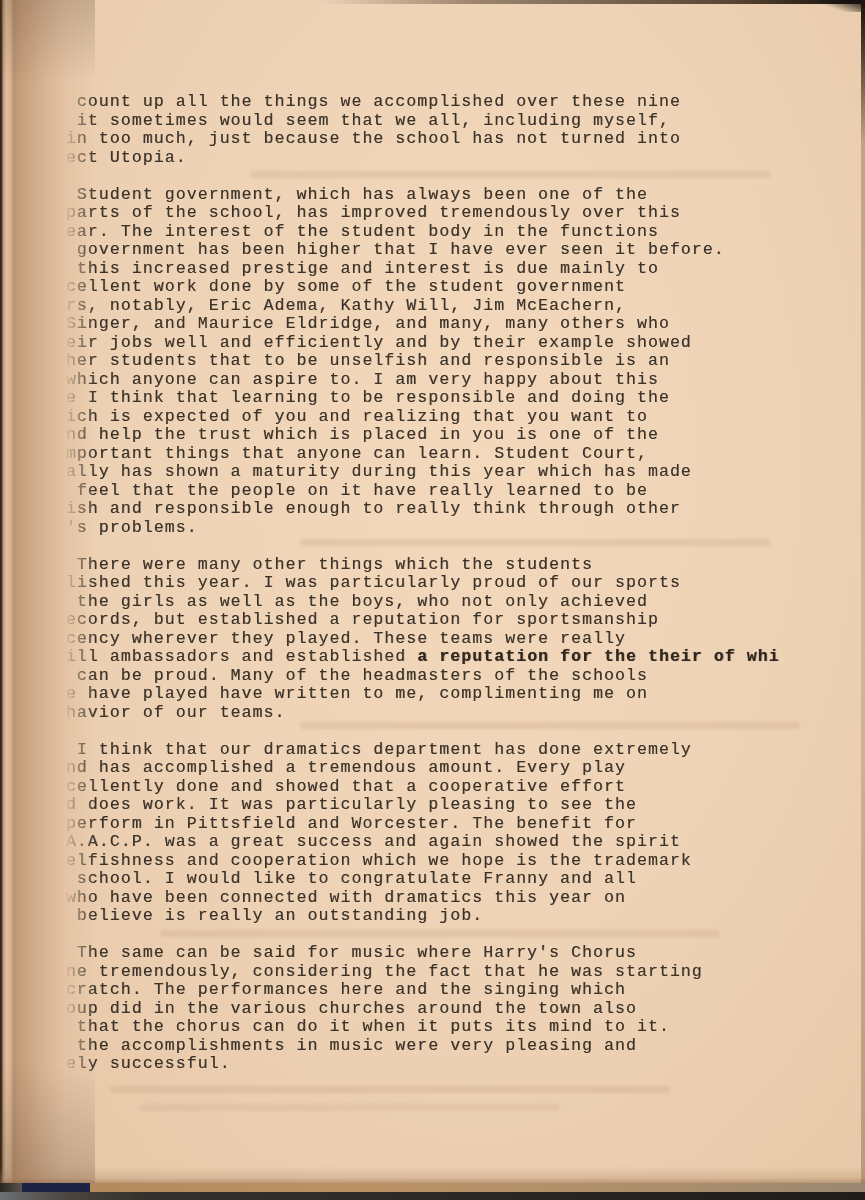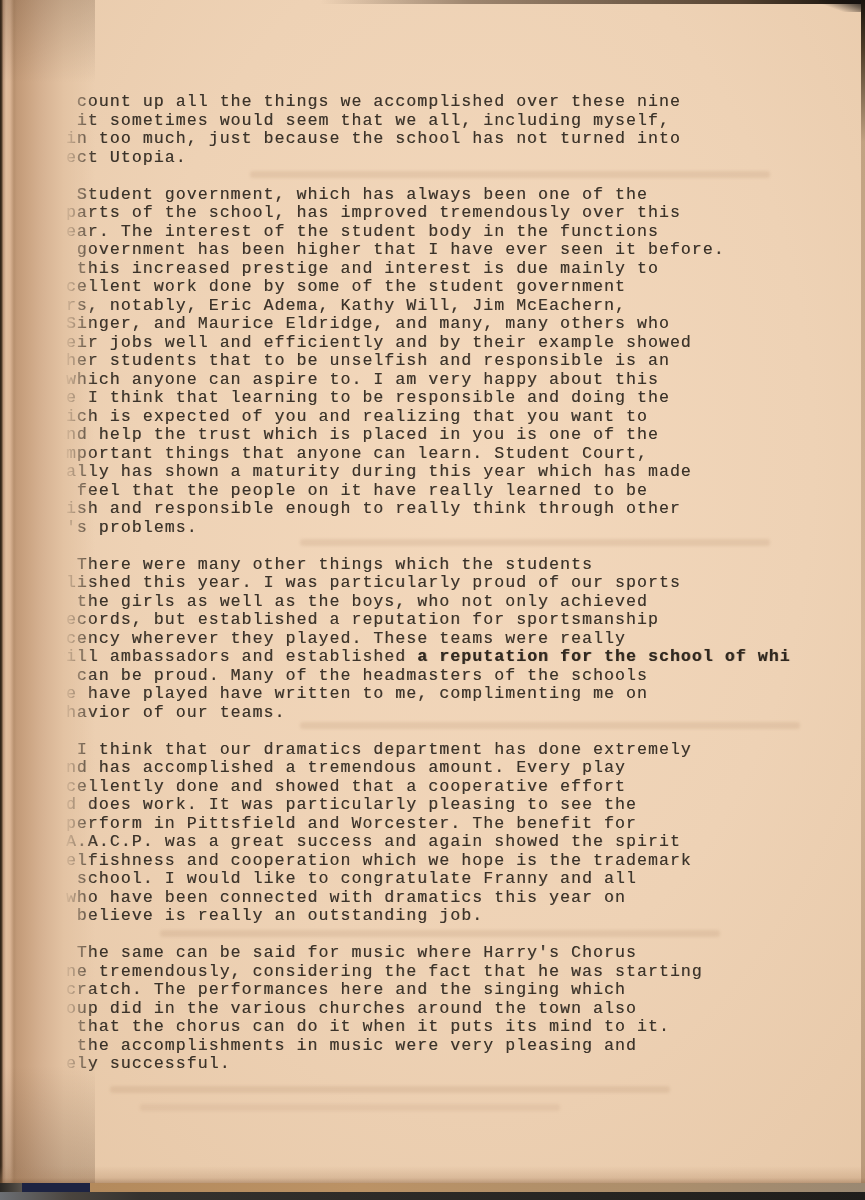--- a/index.html
+++ b/index.html
@@ -104,21 +104,21 @@
 most important things that anyone can learn. Student Court,
 especially has shown a maturity during this year which has made
 us all feel that the people on it have really learned to be
 unselfish and responsible enough to really think through other
 people's problems.</p>
     <p class="p3"><span>       There were many other things which the students
 accomplished this year. I was particularly proud of our sports
 teams, the girls as well as the boys, who not only achieved
 good records, but established a reputation for sportsmanship
 and decency wherever they played. These teams were really
-good-will ambassadors and established </span><span class="overstruck">a reputation for the school of whi</span><span>
+good-will ambassadors and established </span><span class="overstruck">a reputation for the their of whi</span><span>
 we all can be proud. Many of the headmasters of the schools
 that we have played have written to me, complimenting me on
 the behavior of our teams.</span></p>
     <p class="p4">       I think that our dramatics department has done extremely
 well and has accomplished a tremendous amount. Every play
 was excellently done and showed that a cooperative effort
 can and does work. It was particularly pleasing to see the
 group perform in Pittsfield and Worcester. The benefit for
 the N.A.A.C.P. was a great success and again showed the spirit
 of unselfishness and cooperation which we hope is the trademark

